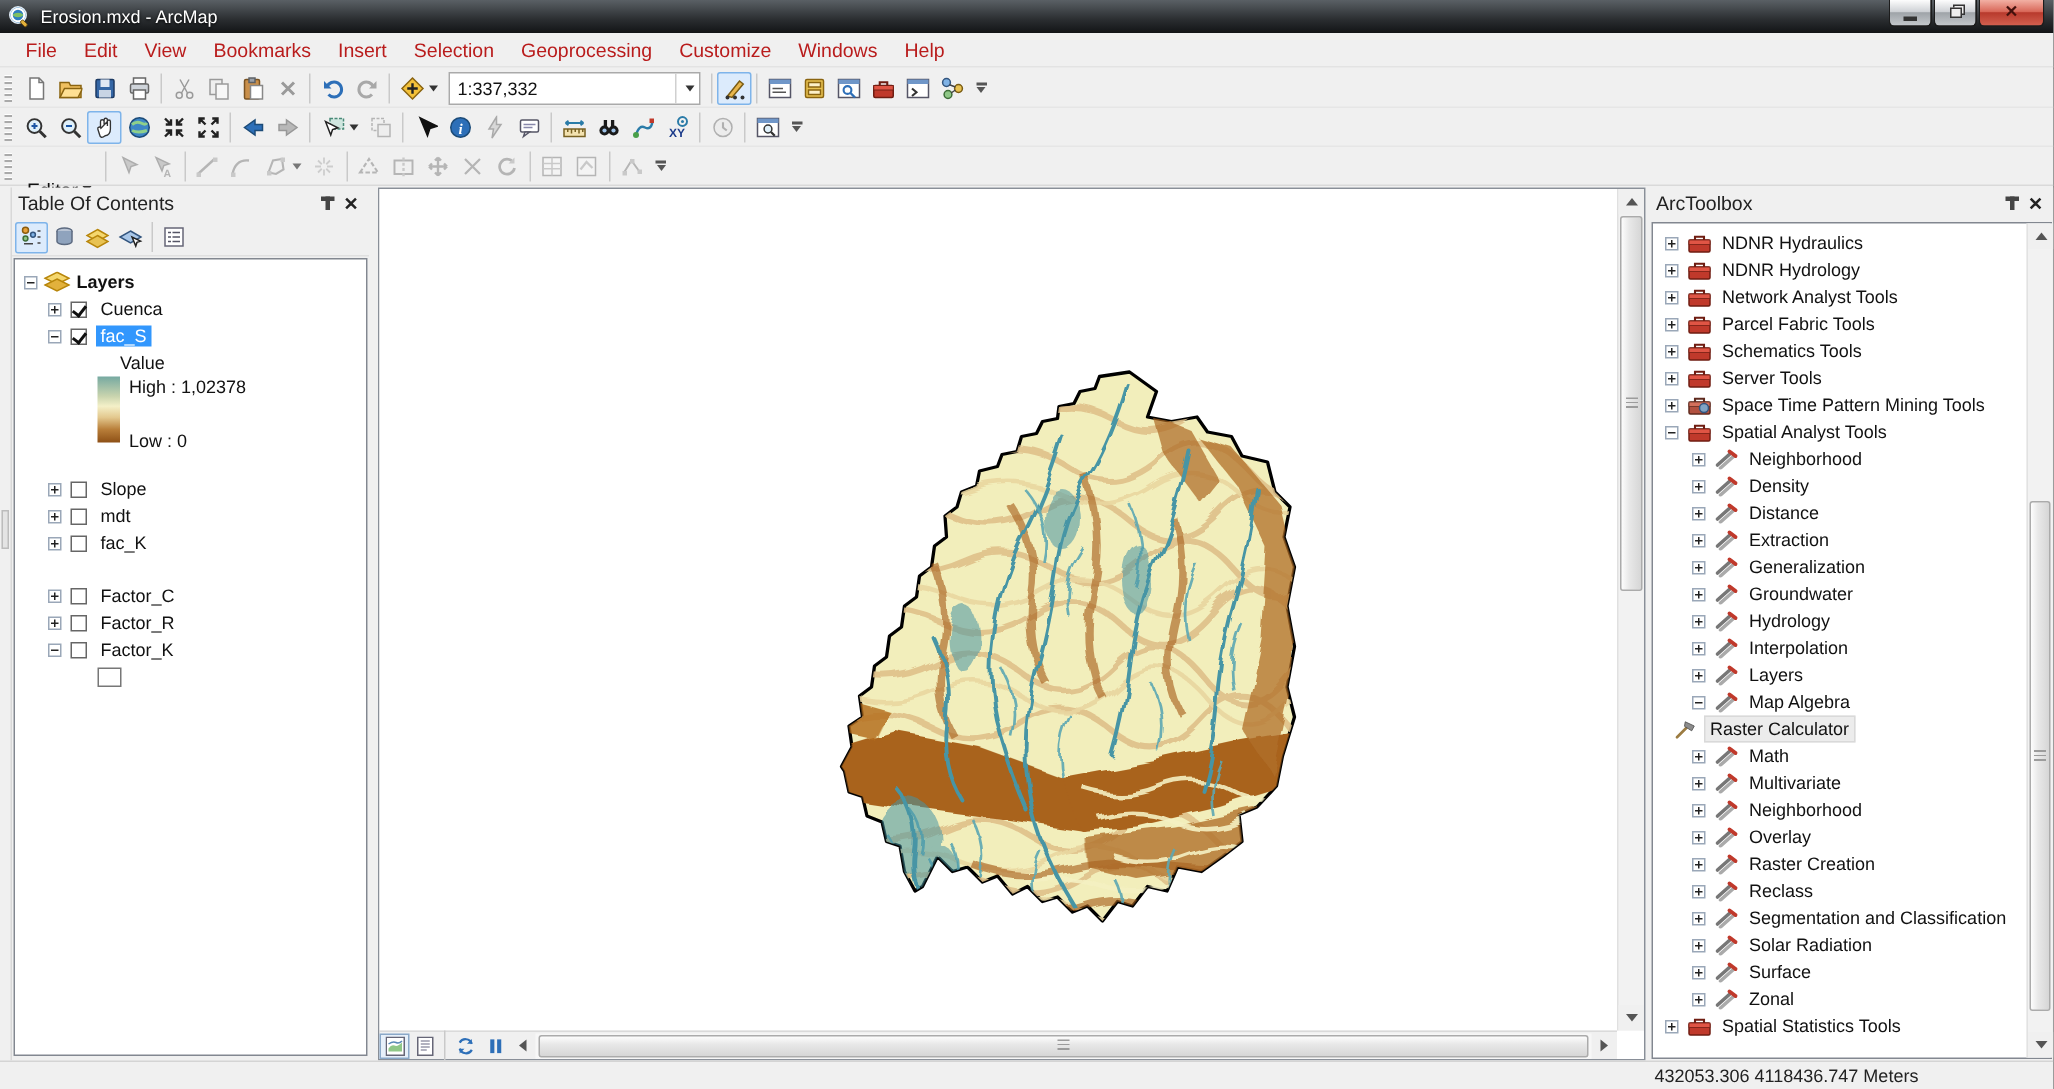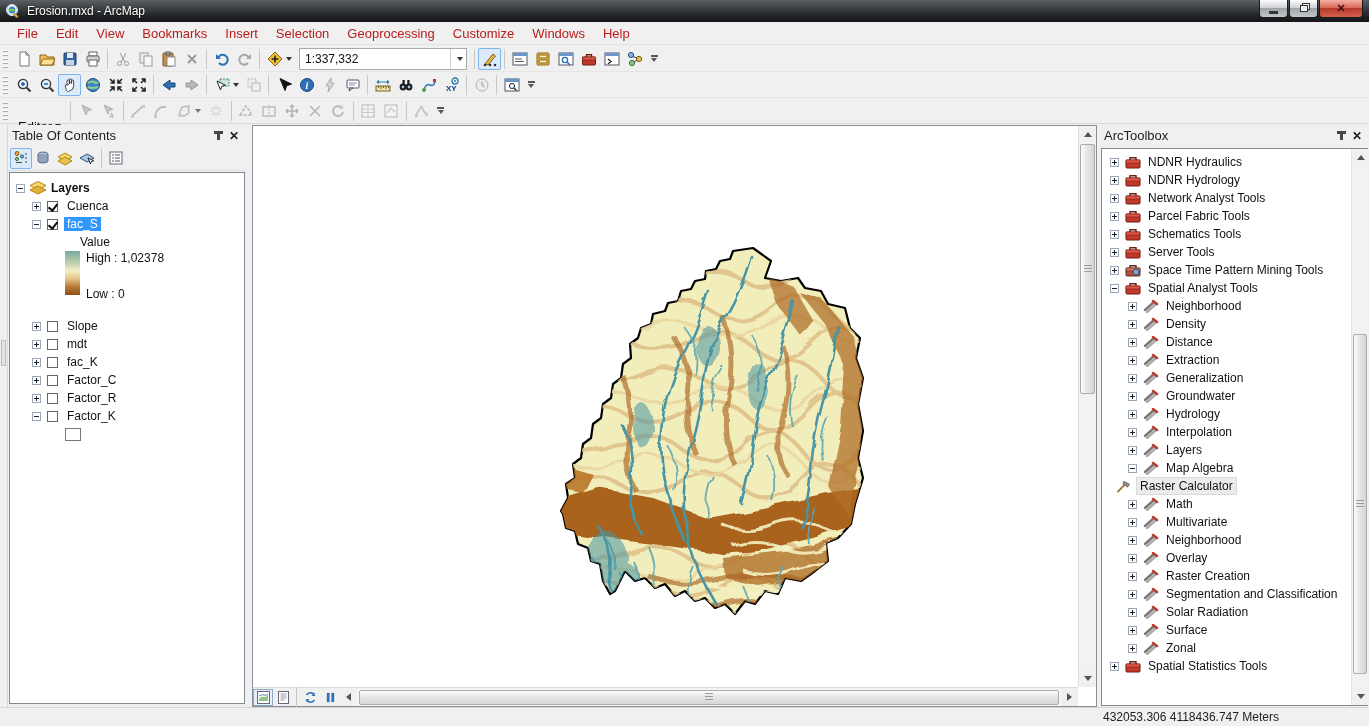--- a/index.html
+++ b/index.html
@@ -615,21 +615,21 @@
         <div class="trow" style="padding-left:22px;">
           <span class="exp plus"></span>
           <span class="cb"></span>
           <span class="lyr-label">mdt</span>
         </div>
         <div class="trow" style="padding-left:22px;">
           <span class="exp plus"></span>
           <span class="cb"></span>
           <span class="lyr-label">fac_K</span>
         </div>
-        <div class="trow" style="padding-left:22px;">
+        <div class="trow" style="padding-left:22px;margin-top:17px;">
           <span class="exp plus"></span>
           <span class="cb"></span>
           <span class="lyr-label">Factor_C</span>
         </div>
         <div class="trow" style="padding-left:22px;">
           <span class="exp plus"></span>
           <span class="cb"></span>
           <span class="lyr-label">Factor_R</span>
         </div>
         <div class="trow" style="padding-left:22px;">
@@ -1055,20 +1055,31 @@
           </div>
         <div class="tbx-row lvl1">
             <span class="exp plus"></span>
             <span class="icon">
               <svg width="16" height="14" viewBox="0 0 16 14">
                 <path d="M2 11 L11 3" stroke="#777" stroke-width="2.4" stroke-linecap="round"></path>
                 <path d="M4 13 L13 5" stroke="#aaa" stroke-width="2.4" stroke-linecap="round"></path>
                 <path d="M10 2 l4 3" stroke="#c0392b" stroke-width="2.6" stroke-linecap="round"></path>
               </svg>
             </span>
+            <span class="tbx-label">Reclass</span>
+          </div>
+        <div class="tbx-row lvl1">
+            <span class="exp plus"></span>
+            <span class="icon">
+              <svg width="16" height="14" viewBox="0 0 16 14">
+                <path d="M2 11 L11 3" stroke="#777" stroke-width="2.4" stroke-linecap="round"></path>
+                <path d="M4 13 L13 5" stroke="#aaa" stroke-width="2.4" stroke-linecap="round"></path>
+                <path d="M10 2 l4 3" stroke="#c0392b" stroke-width="2.6" stroke-linecap="round"></path>
+              </svg>
+            </span>
             <span class="tbx-label">Segmentation and Classification</span>
           </div>
         <div class="tbx-row lvl1">
             <span class="exp plus"></span>
             <span class="icon">
               <svg width="16" height="14" viewBox="0 0 16 14">
                 <path d="M2 11 L11 3" stroke="#777" stroke-width="2.4" stroke-linecap="round"></path>
                 <path d="M4 13 L13 5" stroke="#aaa" stroke-width="2.4" stroke-linecap="round"></path>
                 <path d="M10 2 l4 3" stroke="#c0392b" stroke-width="2.6" stroke-linecap="round"></path>
               </svg>

